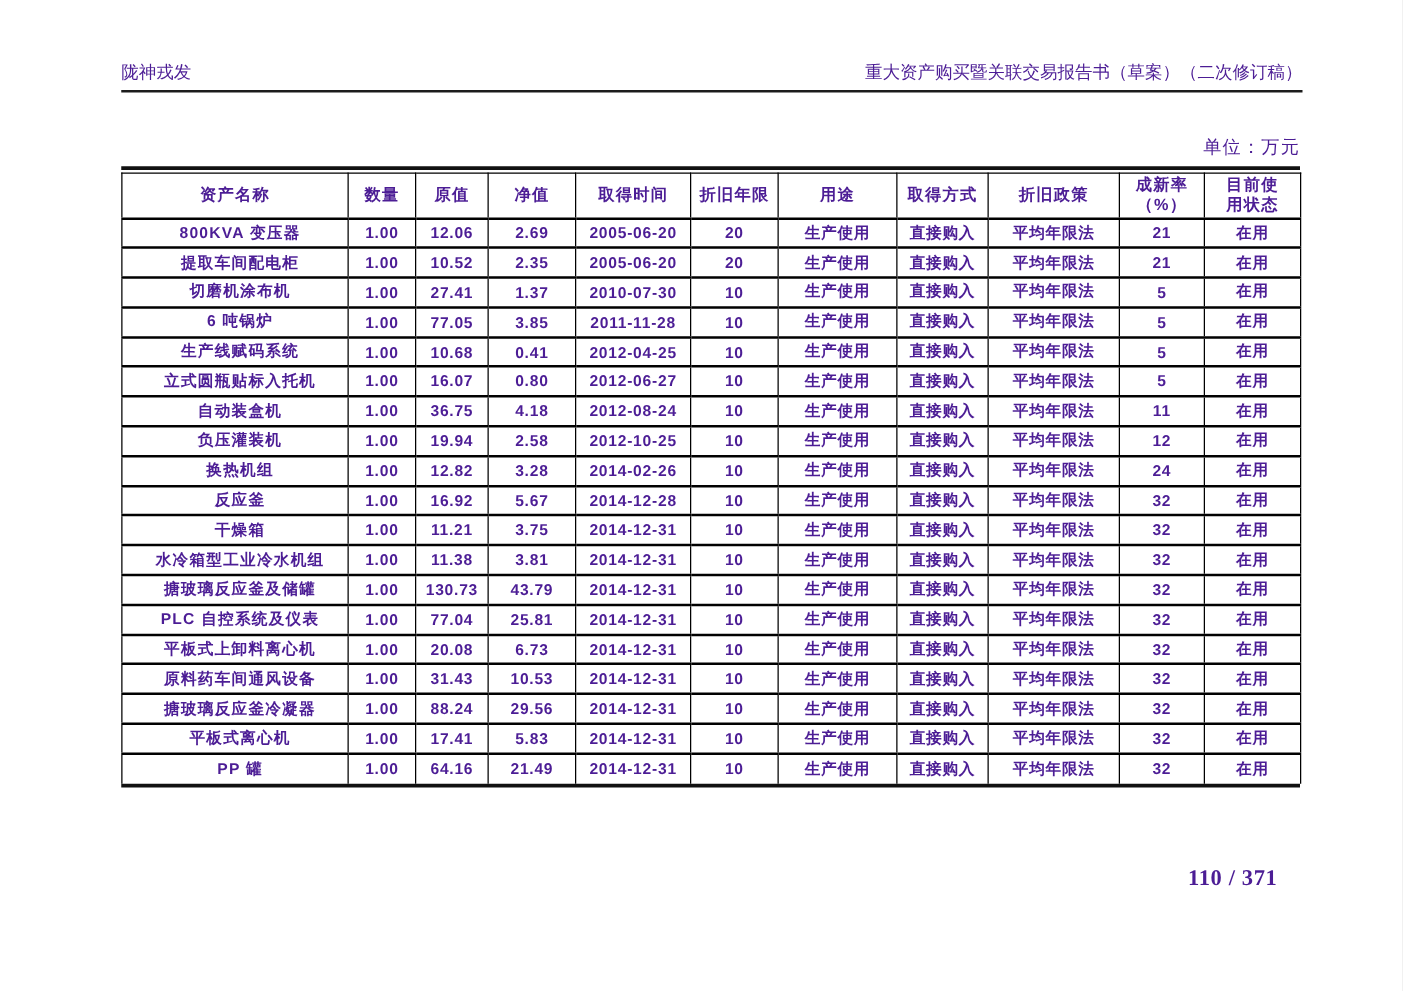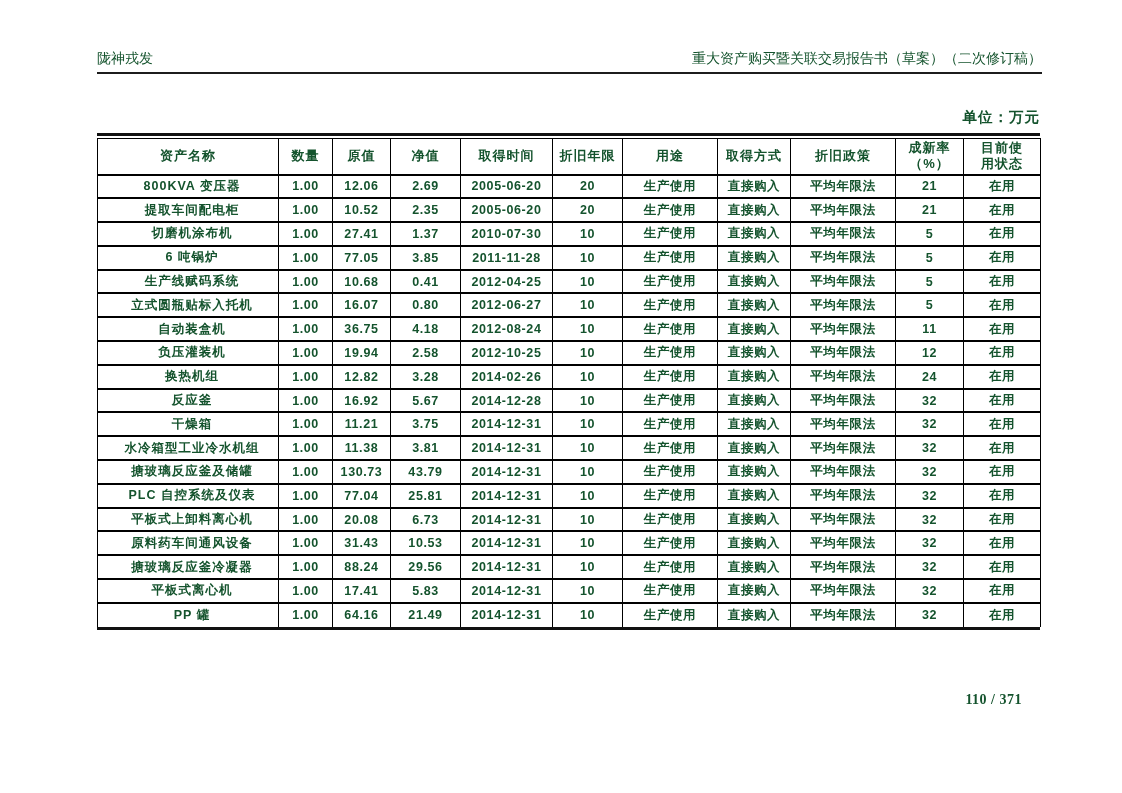--- a/index.html
+++ b/index.html
@@ -3,21 +3,21 @@
 <meta charset="utf-8">
 <style>
   * { margin: 0; padding: 0; box-sizing: border-box; }
   html, body { background: #e8e8e8; }
   .page {
     position: relative;
     width: 1122px;
     height: 793px;
     background: #ffffff;
     font-family: "Liberation Sans", "DejaVu Sans", sans-serif;
-    color: #14532d;
+    color: #4c1d95;
     overflow: hidden;
   }
   
   .doc-header {
     position: absolute;
     left: 97px;
     right: 80px;
     top: 50px;
     display: flex;
     justify-content: space-between;
@@ -27,21 +27,21 @@
     font-family: "Liberation Serif", "DejaVu Serif", serif;
     font-size: 14px;
     line-height: 18px;
   }
   
   .unit-label {
     position: absolute;
     top: 108px;
     right: 82px;
     font-size: 14.5px;
-    font-weight: bold;
+    font-weight: normal;
     letter-spacing: 1px;
     margin-left: 38px;
   }
   
   .table-wrap {
     position: absolute;
     left: 97px;
     top: 133px;
     width: 943px;
     border-top: 3px solid #111;
@@ -84,21 +84,21 @@
     letter-spacing: 1px;
   }
   table.assets tr:last-child td { border-bottom: none; }
   
   .page-number {
     position: absolute;
     top: 692px;
     right: 100px;
     font-family: "Liberation Serif", "DejaVu Serif", serif;
     font-weight: bold;
-    font-size: 14px;
+    font-size: 18px;
     letter-spacing: 0.5px;
   }
 </style>
 </head>
 <body>
 
 <div class="page">
 
   <div class="doc-header">
     <span>陇神戎发</span>

